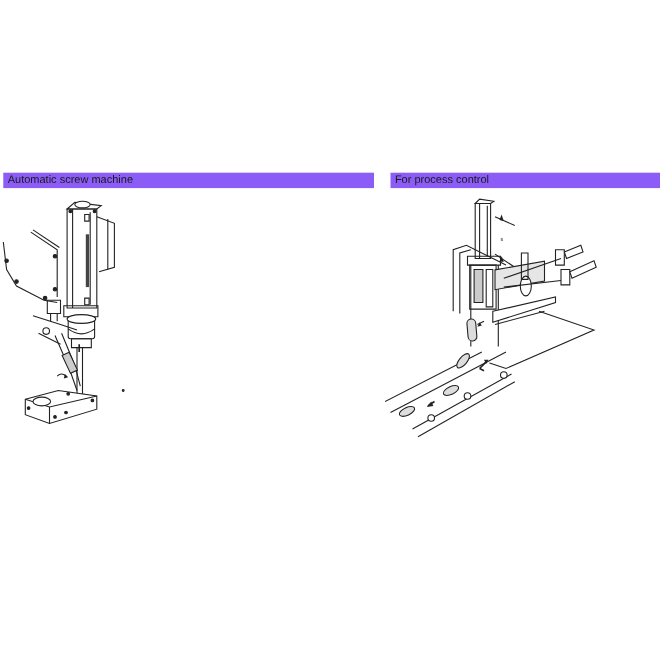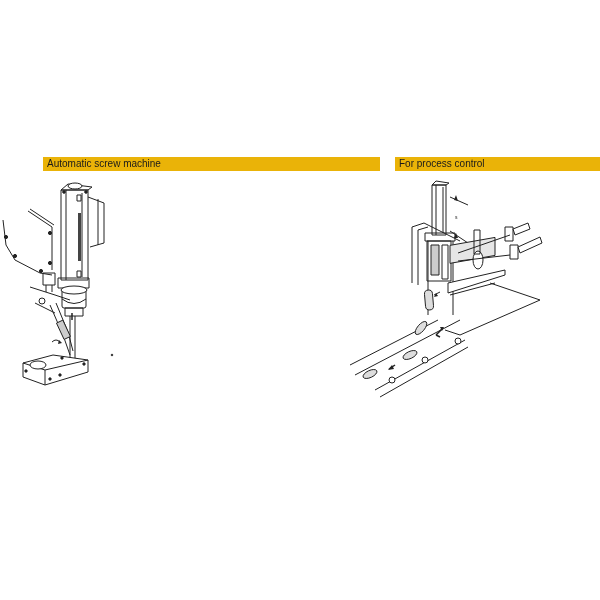--- a/index.html
+++ b/index.html
@@ -1,22 +1,22 @@
 <!DOCTYPE html>
 <html><head>
 <meta charset="utf-8">
 <style>
   html, body { margin: 0; padding: 0; background: #ffffff; }
   body { width: 600px; height: 600px; position: relative; overflow: hidden;
          font-family: "Liberation Sans", "DejaVu Sans", sans-serif; }
   .caption-bar {
     position: absolute; top: 157px; height: 14px;
-    background: #eab308; color: #1a1a1a;
+    background: #8b5cf6; color: #1a1a1a;
     font-size: 10px; line-height: 14px; padding-left: 4px;
-    box-sizing: border-box; white-space: nowrap; margin-left: 40px;
+    box-sizing: border-box; white-space: nowrap;
   }
   #bar-left { left: 3px; width: 337px; }
   #bar-right { left: 355px; width: 256px; }
   svg.fig { position: absolute; }
   #fig-left { left: 0; top: 175px; width: 150px; height: 230px; }
   #fig-right { left: 350px; top: 175px; width: 250px; height: 230px; }
   svg line, svg path, svg rect, svg ellipse, svg circle, svg polyline, svg polygon {
     vector-effect: non-scaling-stroke;
   }
 </style>

